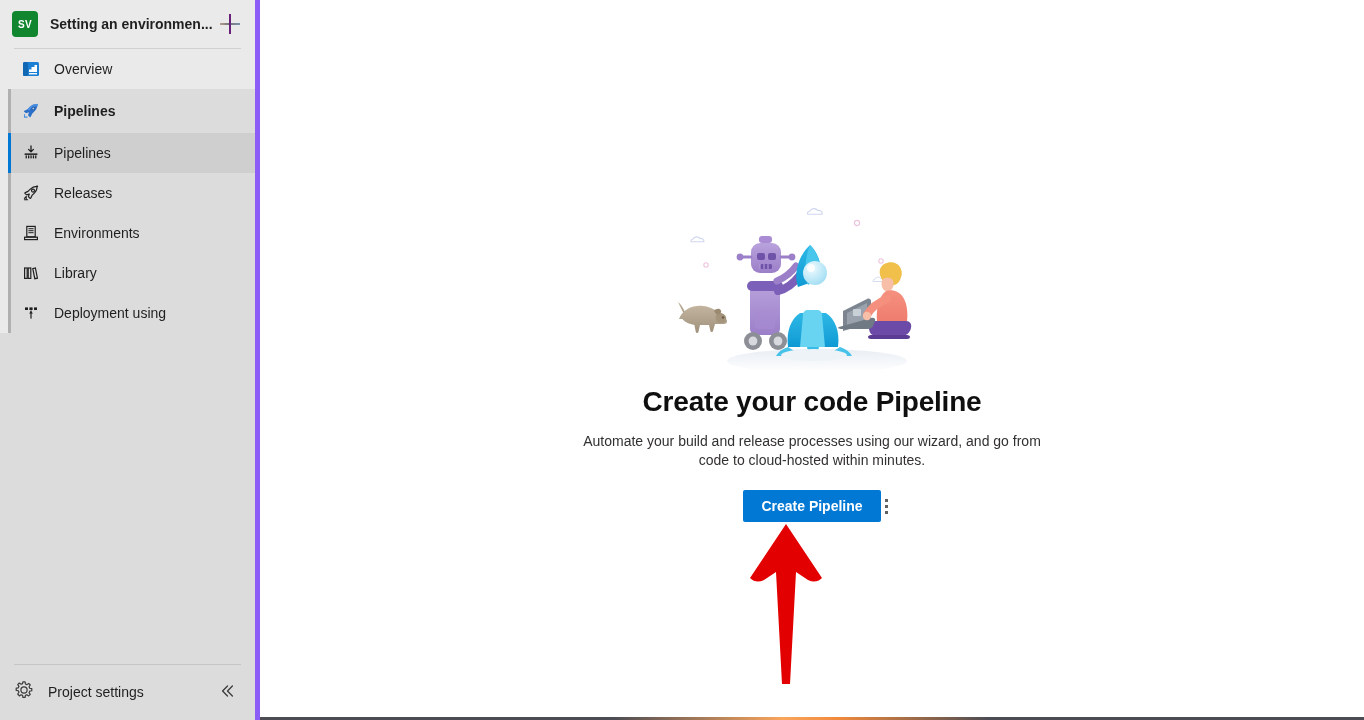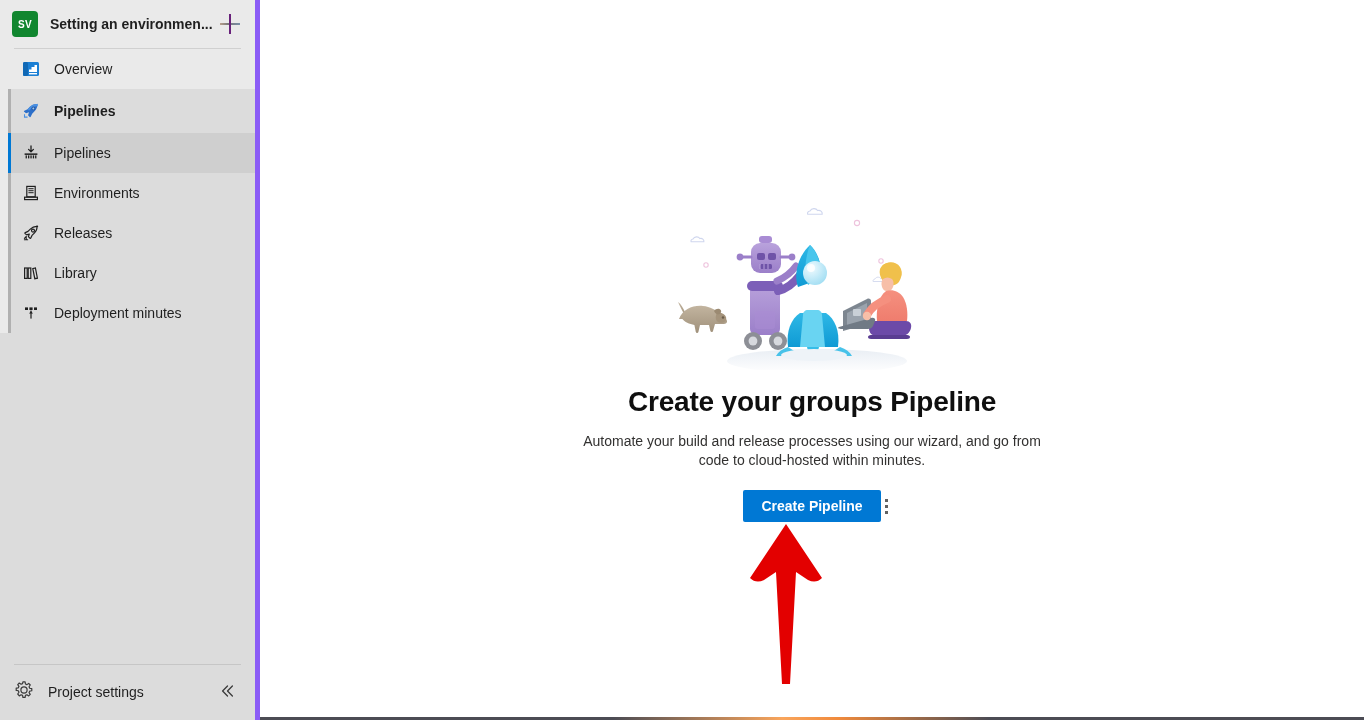--- a/index.html
+++ b/index.html
@@ -302,39 +302,39 @@
           </svg>
         </span>
         <span class="label">Pipelines</span>
       </div>
 
       <div class="nav-rest">
 
         <div class="nav-item sub">
           <span class="ico">
             <svg width="18" height="18" viewBox="0 0 18 18">
+              <path d="M15.6 2.4c-3 -.3 -5.6 1 -7.3 2.7L6 7.4 3.3 8.6c-.4.2-.5.7-.2 1l1.6 1.3 2.6-.9-.9 2.6 1.4 1.6c.3.3.8.2 1-.2l1.2-2.6 2.3-2.3c1.7-1.7 3-4.3 2.7-7.3z" fill="none" stroke="#1f1f1f" stroke-width="1.2" stroke-linejoin="round"></path>
+              <circle cx="11" cy="6.6" r="1.5" fill="none" stroke="#1f1f1f" stroke-width="1.2"></circle>
+              <path d="M2.4 14.4l1.9-1.9M2.4 15.8h3.3M4.2 15.8v-3.3" stroke="#1f1f1f" stroke-width="1.1" fill="none" stroke-linecap="round"></path>
+            </svg>
+          </span>
+          <span class="label">Releases</span>
+        </div>
+
+        <div class="nav-item sub">
+          <span class="ico">
+            <svg width="18" height="18" viewBox="0 0 18 18">
               <rect x="4.8" y="2.4" width="8.4" height="10.4" fill="none" stroke="#1f1f1f" stroke-width="1.2"></rect>
               <rect x="6.4" y="4.2" width="5.2" height="1" fill="#1f1f1f"></rect>
               <rect x="6.4" y="6.2" width="5.2" height="1" fill="#1f1f1f"></rect>
               <rect x="6.4" y="8.2" width="5.2" height="1" fill="#1f1f1f"></rect>
               <rect x="2.6" y="13.2" width="12.8" height="2.4" fill="none" stroke="#1f1f1f" stroke-width="1.2"></rect>
             </svg>
           </span>
           <span class="label">Environments</span>
-        </div>
-
-        <div class="nav-item sub">
-          <span class="ico">
-            <svg width="18" height="18" viewBox="0 0 18 18">
-              <path d="M15.6 2.4c-3 -.3 -5.6 1 -7.3 2.7L6 7.4 3.3 8.6c-.4.2-.5.7-.2 1l1.6 1.3 2.6-.9-.9 2.6 1.4 1.6c.3.3.8.2 1-.2l1.2-2.6 2.3-2.3c1.7-1.7 3-4.3 2.7-7.3z" fill="none" stroke="#1f1f1f" stroke-width="1.2" stroke-linejoin="round"></path>
-              <circle cx="11" cy="6.6" r="1.5" fill="none" stroke="#1f1f1f" stroke-width="1.2"></circle>
-              <path d="M2.4 14.4l1.9-1.9M2.4 15.8h3.3M4.2 15.8v-3.3" stroke="#1f1f1f" stroke-width="1.1" fill="none" stroke-linecap="round"></path>
-            </svg>
-          </span>
-          <span class="label">Releases</span>
         </div>
 
         <div class="nav-item sub">
           <span class="ico">
             <svg width="18" height="18" viewBox="0 0 18 18">
               <rect x="2.6" y="4" width="2.6" height="10.4" fill="none" stroke="#1f1f1f" stroke-width="1.2"></rect>
               <rect x="6.2" y="4" width="2.6" height="10.4" fill="none" stroke="#1f1f1f" stroke-width="1.2"></rect>
               <path d="M10.8 4.6l2.6-.6 2 10.2-2.6.5z" fill="none" stroke="#1f1f1f" stroke-width="1.2"></path>
             </svg>
           </span>
@@ -345,21 +345,21 @@
         <div class="nav-item sub">
           <span class="ico">
             <svg width="18" height="18" viewBox="0 0 18 18">
               <rect x="3" y="3.4" width="3" height="2.6" fill="#1f1f1f"></rect>
               <rect x="7.4" y="3.4" width="3.2" height="2.6" fill="#1f1f1f"></rect>
               <rect x="12" y="3.4" width="3" height="2.6" fill="#1f1f1f"></rect>
               <rect x="8.4" y="6.6" width="1.2" height="8" fill="#1f1f1f"></rect>
               <path d="M9 7.2l-2 2.2h4z" fill="#1f1f1f"></path>
             </svg>
           </span>
-          <span class="label">Deployment minutes</span>
+          <span class="label">Deployment using</span>
         </div>
       </div>
     </nav>
 
     <div class="sidebar-filler"></div>
 
     <div class="sidebar-footer">
       <span class="topline"></span>
       <div class="footer-left">
         <span class="ico">
@@ -471,21 +471,21 @@
         <path d="M176 116l24-12c2-1 4 0 4 2v22l-28 8z" fill="#7d8690"></path>
         <path d="M180 118l20-10v18l-20 6z" fill="#9aa3ad"></path>
         <rect x="186" y="114" width="8" height="7" rx="1" fill="#c9d0d7"></rect>
         <path d="M172 132l32-9c3-1 5 1 4 3l-2 5c-1 2-3 3-5 3h-26c-3 0-5-1-3-2z" fill="#707a85"></path>
 
         <path d="M220 104c-8 3-16 9-20 16" stroke="#f5907f" stroke-width="8" fill="none" stroke-linecap="round"></path>
         <circle cx="200" cy="121" r="4.2" fill="#f7bfa8"></circle>
       </svg>
     </div>
 
-    <h1 class="hero-title">Create your groups Pipeline</h1>
+    <h1 class="hero-title">Create your code Pipeline</h1>
 
     <p class="hero-sub">Automate your build and release processes using our wizard, and go from code to cloud-hosted within minutes.</p>
 
     <div class="cta-row">
       <button class="create-btn">Create Pipeline</button>
       <div class="kebab">
         <i></i>
         <i></i>
         <i></i>
       </div>

